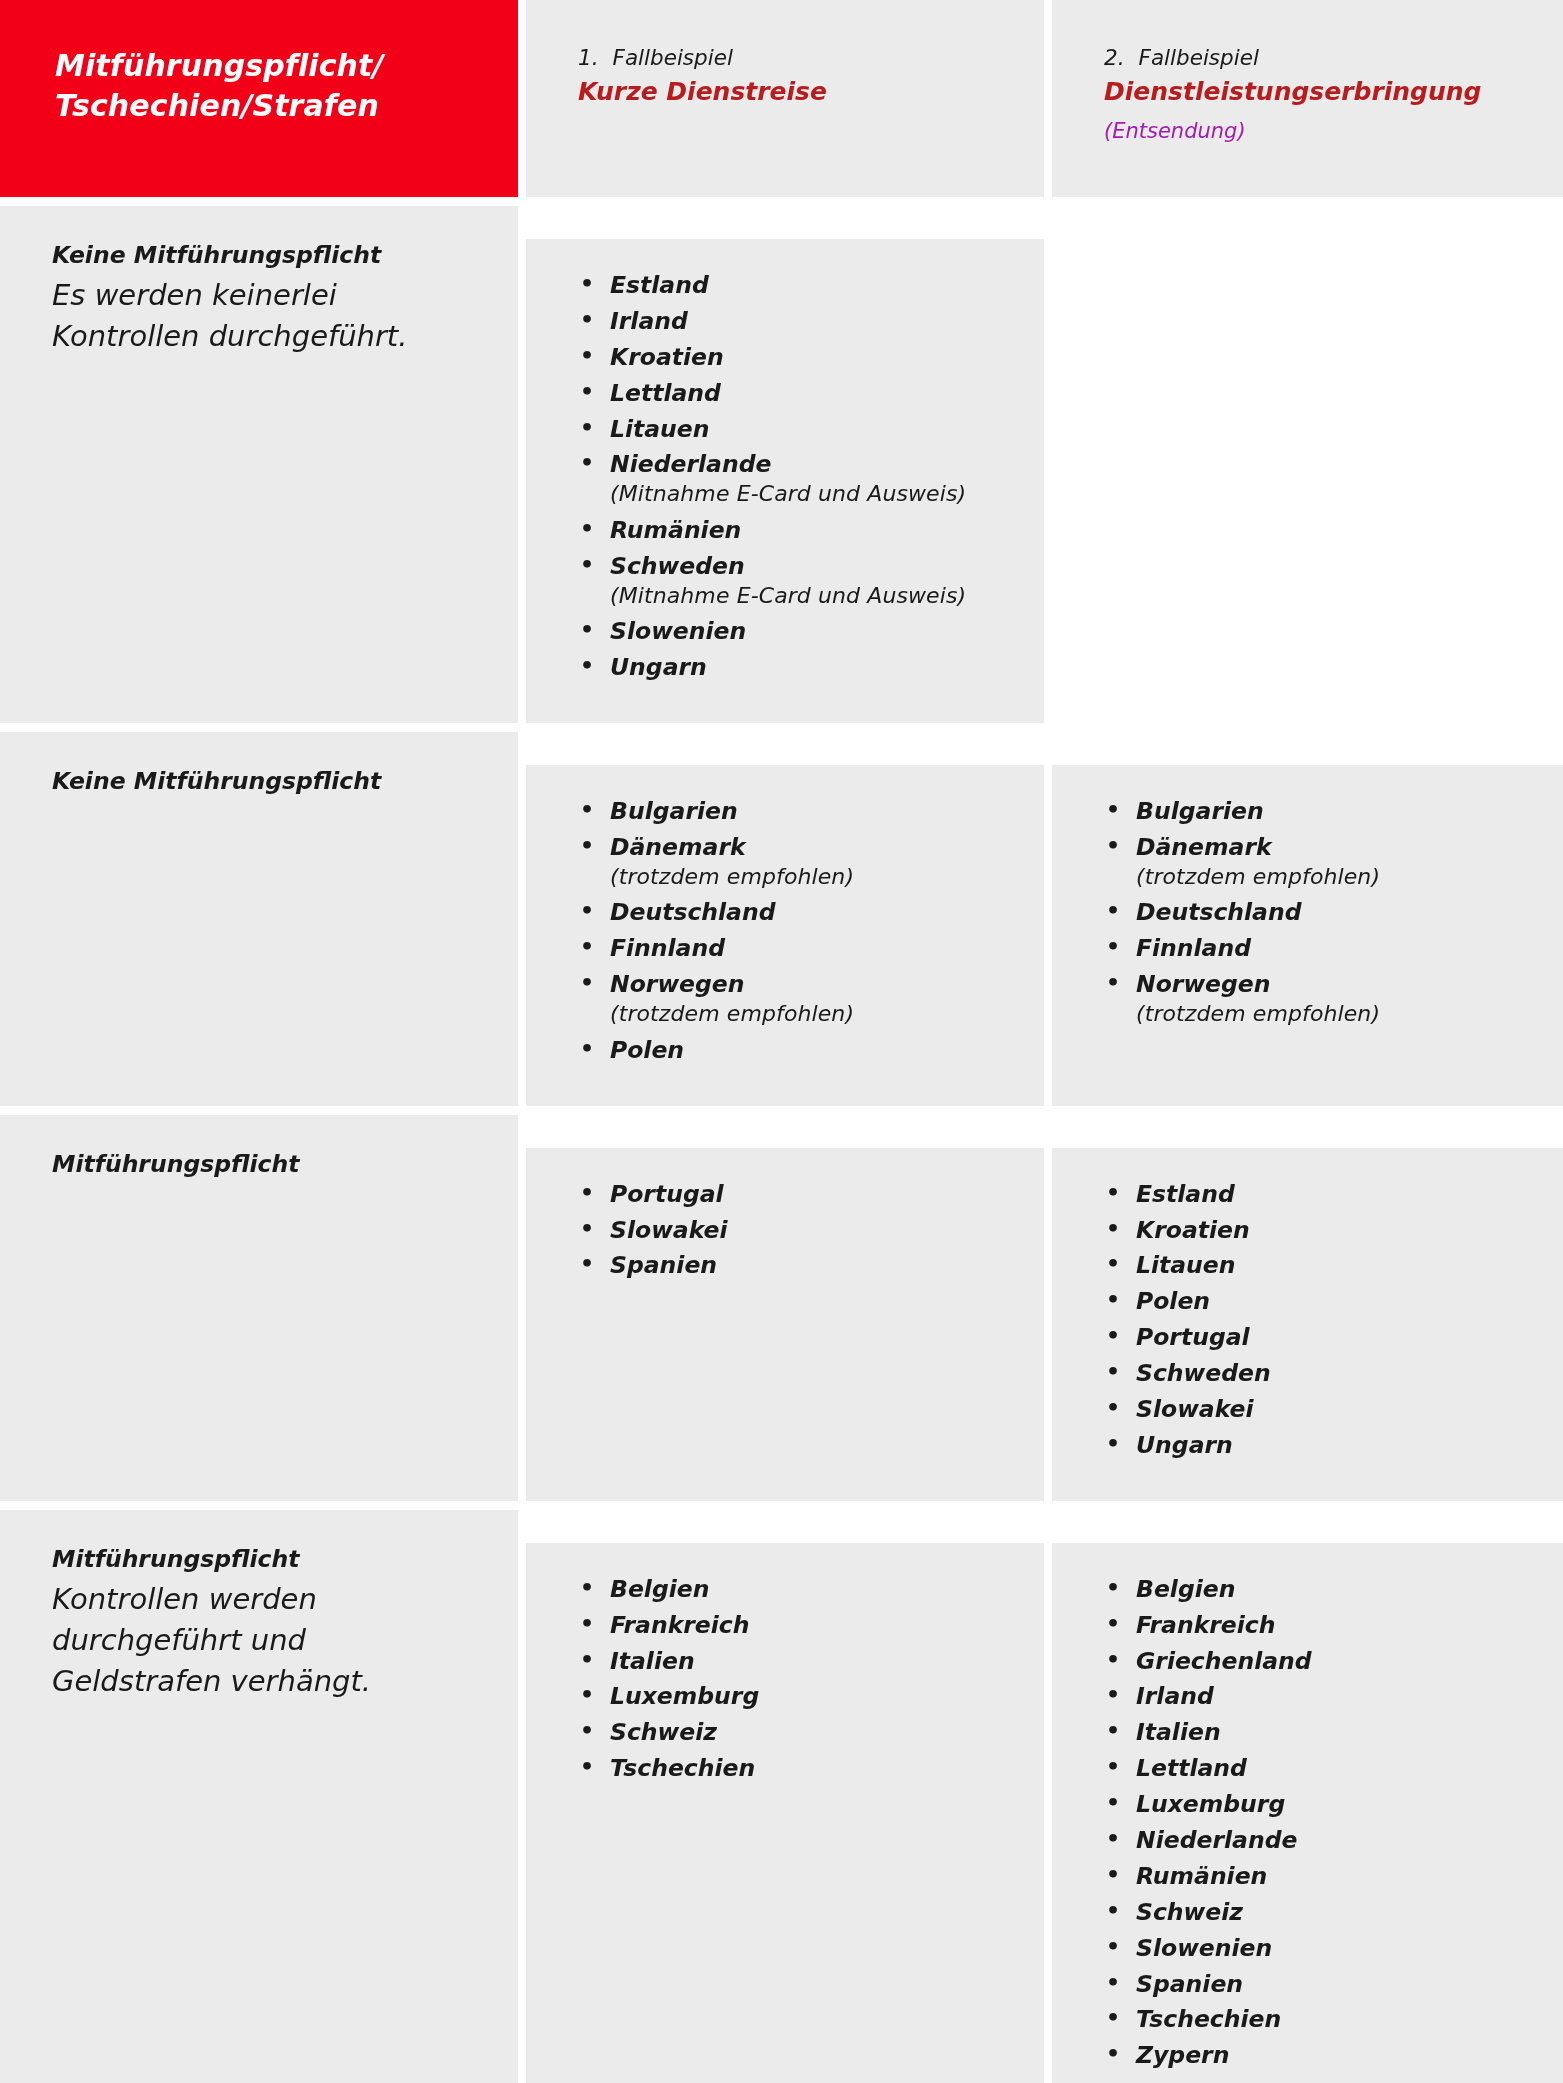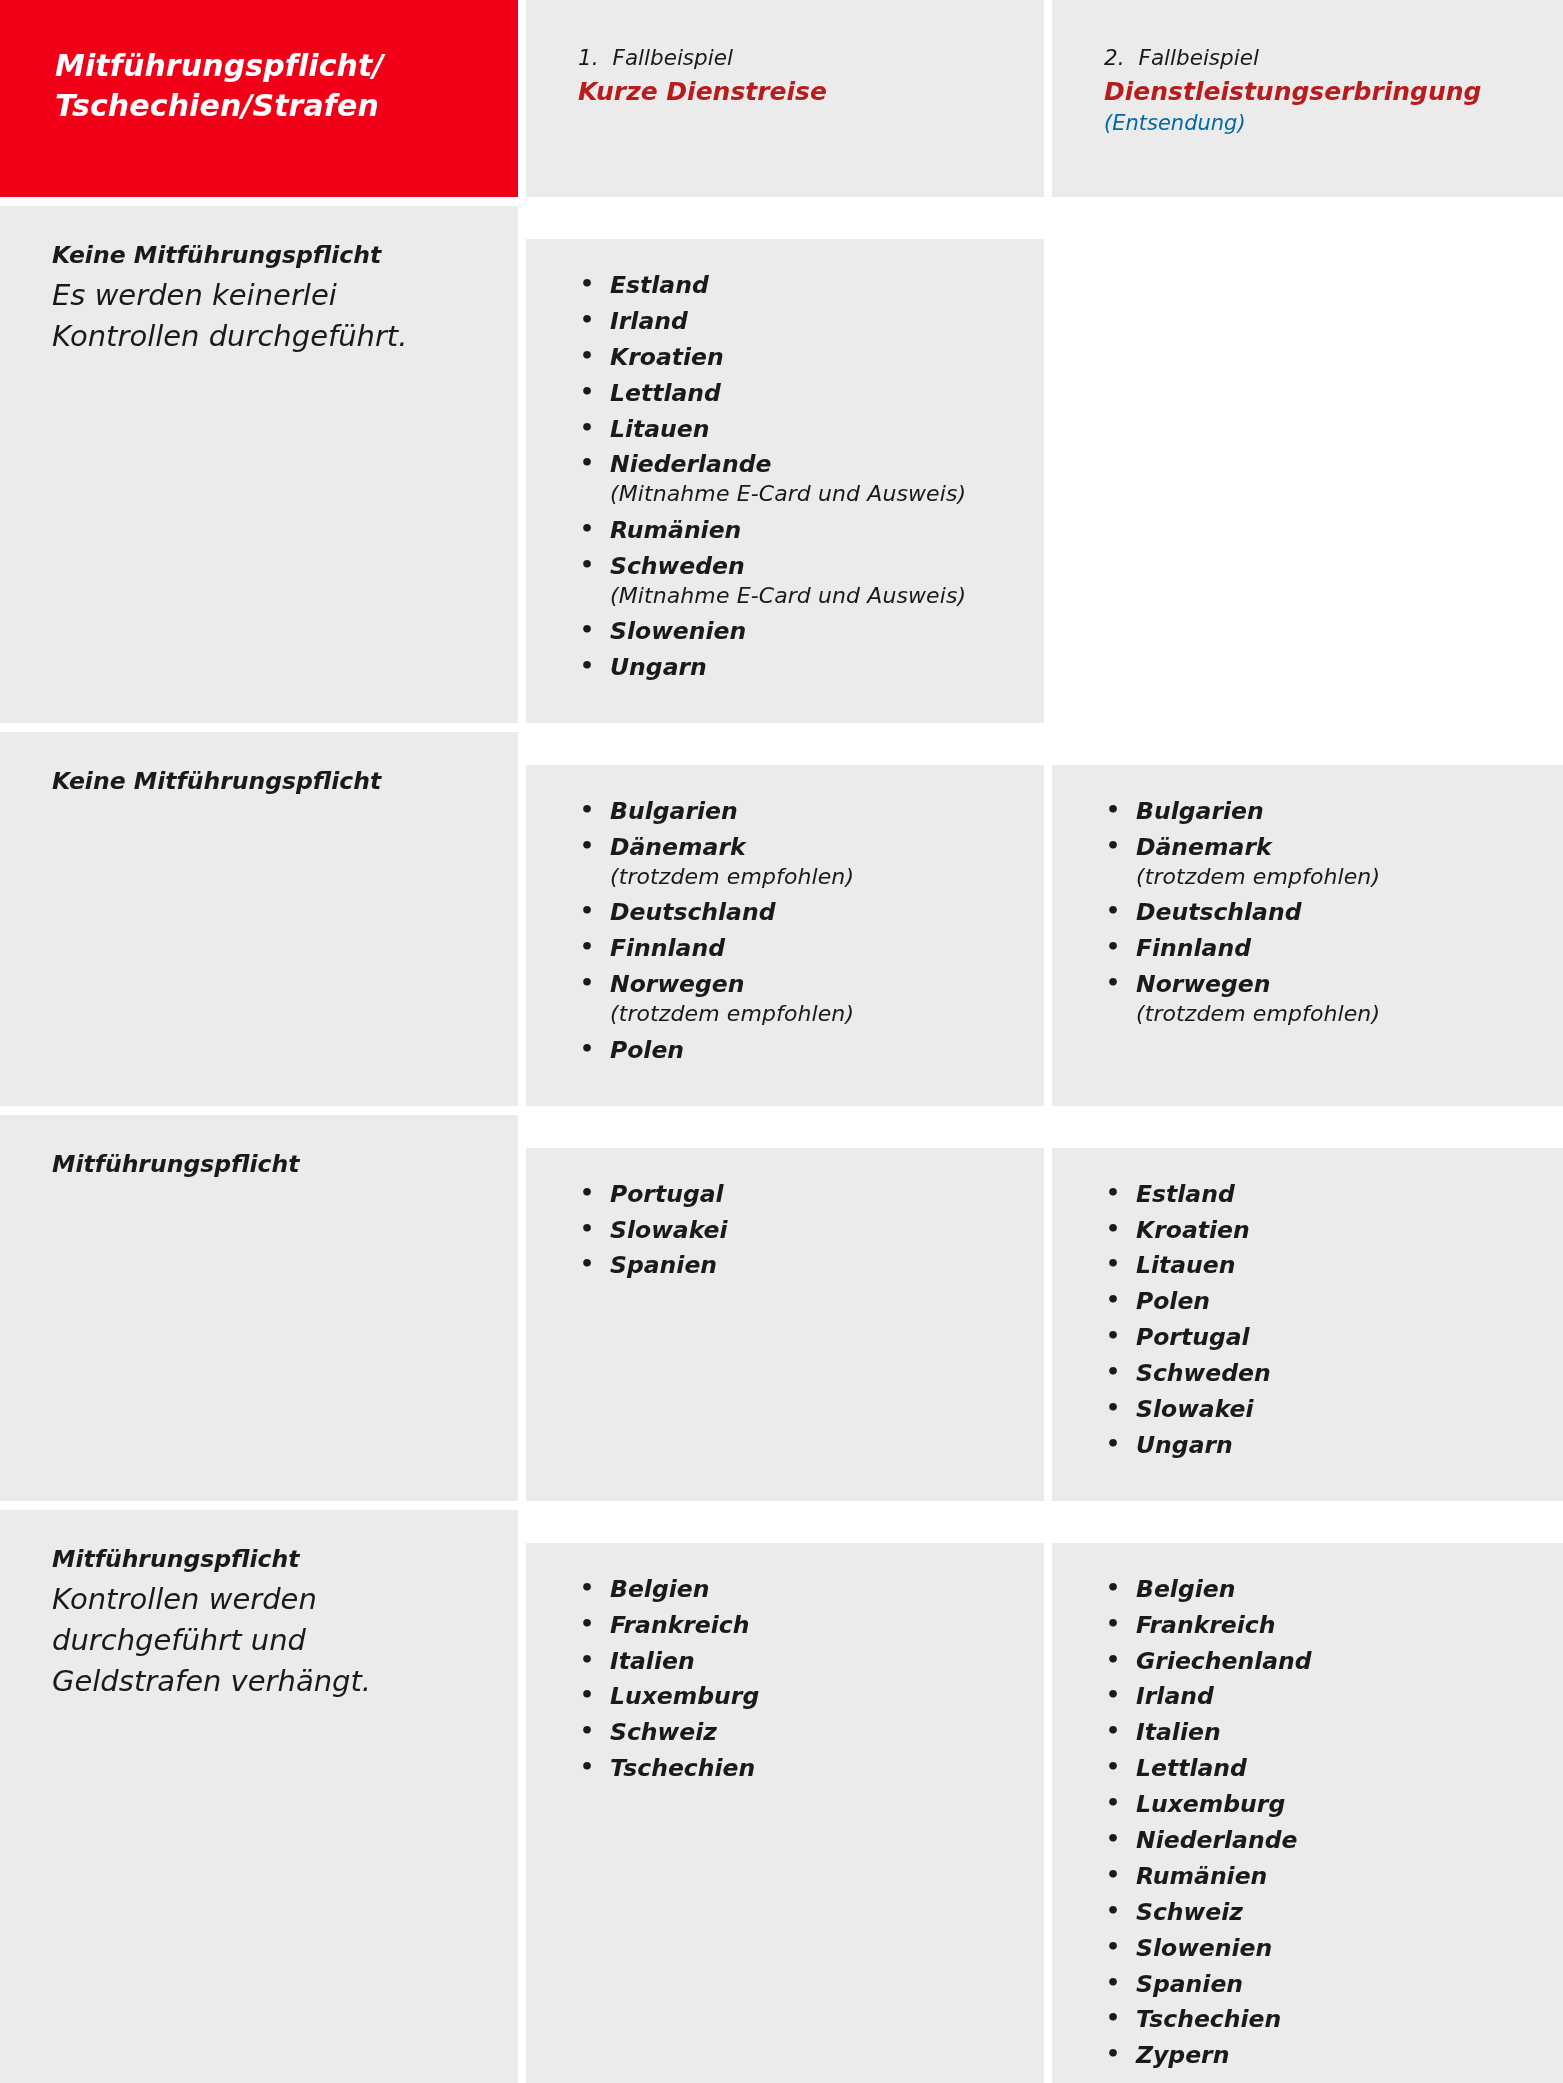--- a/index.html
+++ b/index.html
@@ -68,23 +68,23 @@
   .case-title {
     font-size: 25px;
     font-weight: 700;
     color: #b91c1c;
     line-height: 1.3;
     margin-top: 4px;
   }
   .case-sub {
     font-size: 21px;
     font-weight: 400;
-    color: #0369a1;
-    line-height: 1.3;
-    margin-top: 2px;
+    color: #a21caf;
+    line-height: 1.3;
+    margin-top: 10px;
   }
 
   
   .body-row .cell {
     padding: 34px 34px 34px 52px;
   }
   .body-row .cell.list {
     padding-left: 46px;
     padding-top: 32px;
     margin-top: 33px;

